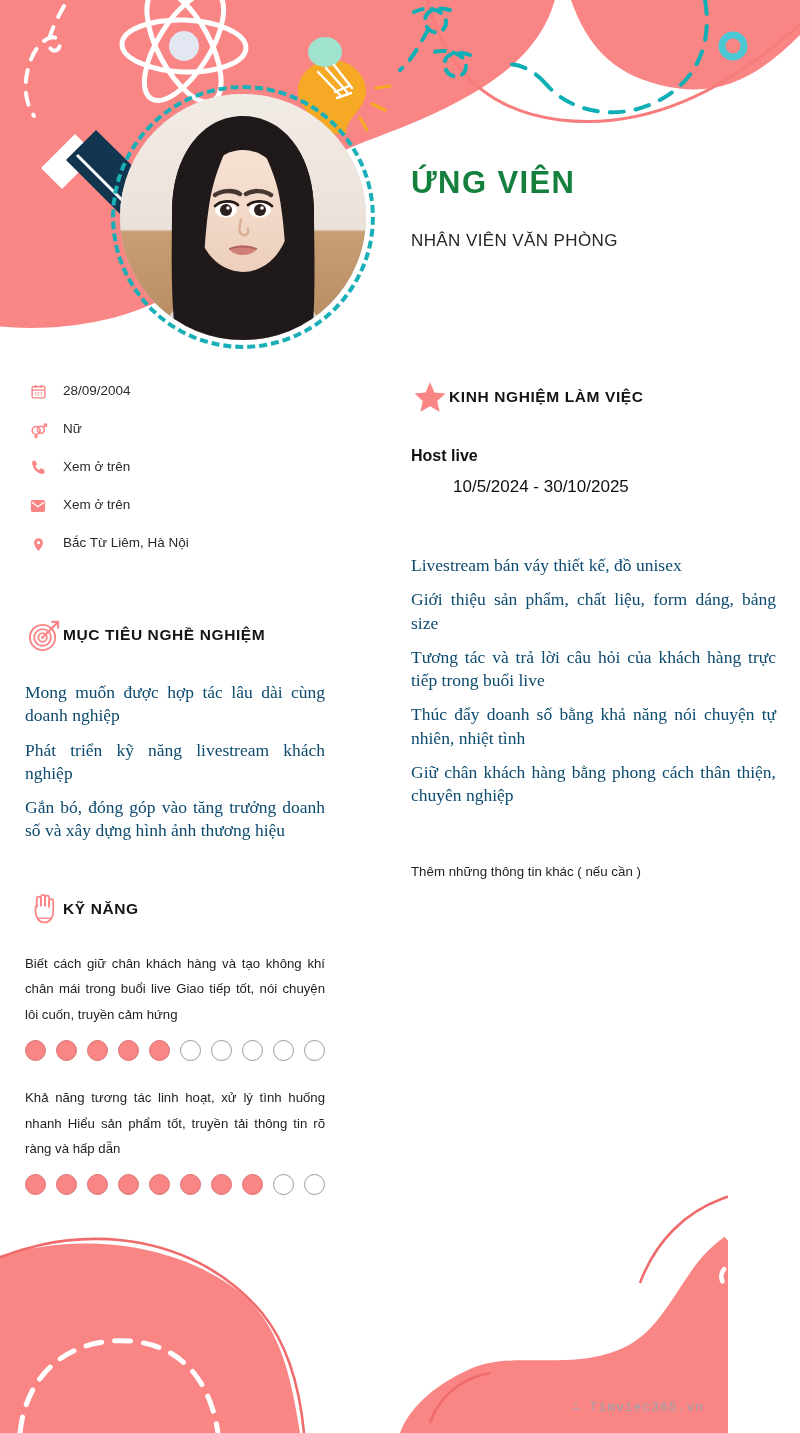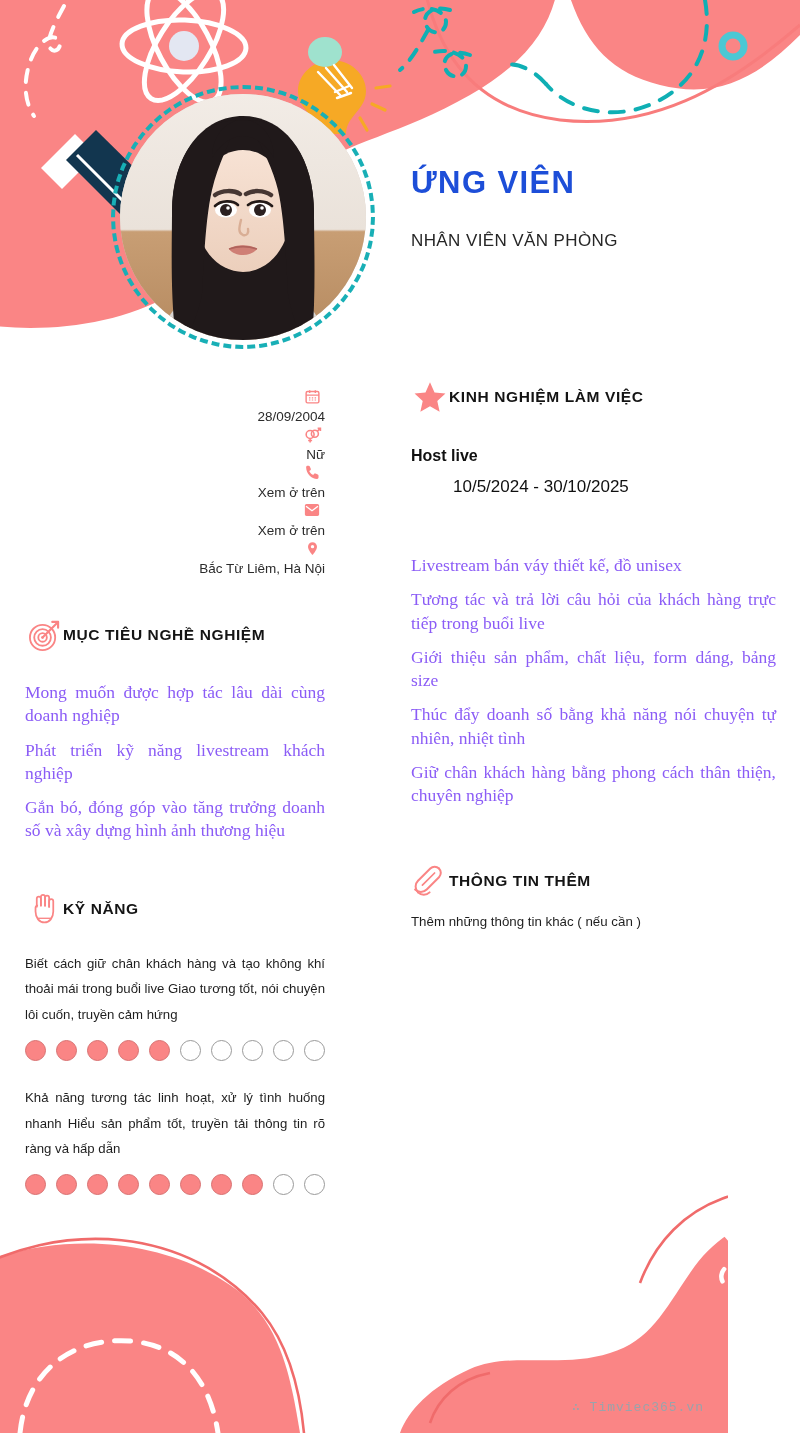--- a/index.html
+++ b/index.html
@@ -54,21 +54,21 @@
   
   #name-block {
     position: absolute;
     left: 411px; top: 165px;
     width: 370px;
   }
   #cand-name {
     font-size: 31px;
     font-weight: 700;
     letter-spacing: 1.4px;
-    color: #1d4ed8;
+    color: #15803d;
     line-height: 1.15;
   }
   #cand-role {
     margin-top: 30px;
     font-size: 17px;
     font-weight: 400;
     letter-spacing: .4px;
     color: #262626;
   }
 
@@ -80,23 +80,22 @@
   }
   #col-right {
     position: absolute;
     left: 411px; top: 377px;
     width: 365px;
   }
 
   
   .contact-row {
     display: flex;
-    align-items: flex-end;
+    align-items: flex-start;
     height: 38px;
-    flex-direction: column;
   }
   .contact-ico {
     width: 26px;
     flex: 0 0 26px;
     display: flex;
     align-items: center;
     justify-content: center;
     color: #FA8585;
   }
   .contact-txt {
@@ -123,21 +122,21 @@
     font-weight: 700;
     letter-spacing: .6px;
     color: #141414;
   }
 
   
   .serif-p {
     font-family: "Liberation Serif", serif;
     font-size: 17.5px;
     line-height: 1.33;
-    color: #8b5cf6;
+    color: #0c4a6e;
     text-align: justify;
     margin-bottom: 11px;
   }
   .serif-p:last-child { margin-bottom: 0; }
 
   
   .exp-role {
     font-size: 16px;
     font-weight: 700;
     color: #101010;
@@ -400,21 +399,21 @@
             <path d="M9.5 13.5V4.8a2 2 0 0 1 4 0V14"></path>
             <path d="M13.5 13.8V5.6a2 2 0 0 1 4 0V15"></path>
             <path d="M17.5 15V9a2 2 0 0 1 4 0v10c0 6-3.6 10.5-8.6 10.5S4.3 25 4.3 19v-4a2 2 0 0 1 2.4-1.8"></path>
             <path d="M6 25.5h14" stroke-width="1.3"></path>
           </svg>
         </span>
         <span class="sec-title">KỸ NĂNG</span>
       </div>
 
       <div style="margin-top:22px;">
-        <div class="skill-desc">Biết cách giữ chân khách hàng và tạo không khí thoải mái trong buổi live Giao tương tốt, nói chuyện lôi cuốn, truyền cảm hứng</div>
+        <div class="skill-desc">Biết cách giữ chân khách hàng và tạo không khí chân mái trong buổi live Giao tiếp tốt, nói chuyện lôi cuốn, truyền cảm hứng</div>
         <div class="dots">
             <span class="dot on"></span>
             <span class="dot on"></span>
             <span class="dot on"></span>
             <span class="dot on"></span>
             <span class="dot on"></span>
             <span class="dot"></span>
             <span class="dot"></span>
             <span class="dot"></span>
             <span class="dot"></span>
@@ -453,39 +452,28 @@
         <span class="sec-title">KINH NGHIỆM LÀM VIỆC</span>
       </div>
 
       <div style="margin-top:24px;">
         <div class="exp-role">Host live</div>
         <div class="exp-date">10/5/2024 - 30/10/2025</div>
       </div>
 
       <div style="margin-top:52px;">
         <p class="serif-p">Livestream bán váy thiết kế, đồ unisex</p>
+        <p class="serif-p">Giới thiệu sản phẩm, chất liệu, form dáng, bảng size</p>
         <p class="serif-p">Tương tác và trả lời câu hỏi của khách hàng trực tiếp trong buổi live</p>
-        <p class="serif-p">Giới thiệu sản phẩm, chất liệu, form dáng, bảng size</p>
         <p class="serif-p">Thúc đẩy doanh số bằng khả năng nói chuyện tự nhiên, nhiệt tình</p>
         <p class="serif-p">Giữ chân khách hàng bằng phong cách thân thiện, chuyên nghiệp</p>
       </div>
     </div>
 
     <div style="margin-top:54px;">
-      <div class="sec-head">
-        <span class="sec-ico">
-          <svg width="34" height="38" viewBox="0 0 30 38" fill="none" stroke="currentColor" stroke-width="2" stroke-linecap="round">
-            <path d="M24 6.5c2.4 2.4 2.4 6.3 0 8.7L11.7 27.5c-3.2 3.2-8.4 3.2-11.6 0"></path>
-            <path d="M24 6.5c-2.4-2.4-6.3-2.4-8.7 0L3 18.8c-3.2 3.2-3.2 8.4 0 11.6"></path>
-            <path d="M3 30.4c3.2 3.2 8.4 3.2 11.6 0"></path>
-            <path d="M7.4 23.2L19.6 11" stroke-width="1.7"></path>
-          </svg>
-        </span>
-        <span class="sec-title">THÔNG TIN THÊM</span>
-      </div>
       <div class="extra-txt" style="margin-top:10px;">Thêm những thông tin khác ( nếu cần )</div>
     </div>
 
   </div>
 
   <div id="footer-deco">
     <svg width="800" height="260" viewBox="0 0 800 260" xmlns="http://www.w3.org/2000/svg">
 
       <path fill="#FA8585" d="M-60,260 L-60,110 C30,56 150,58 230,112 C280,146 290,200 300,260 Z"></path>
 

